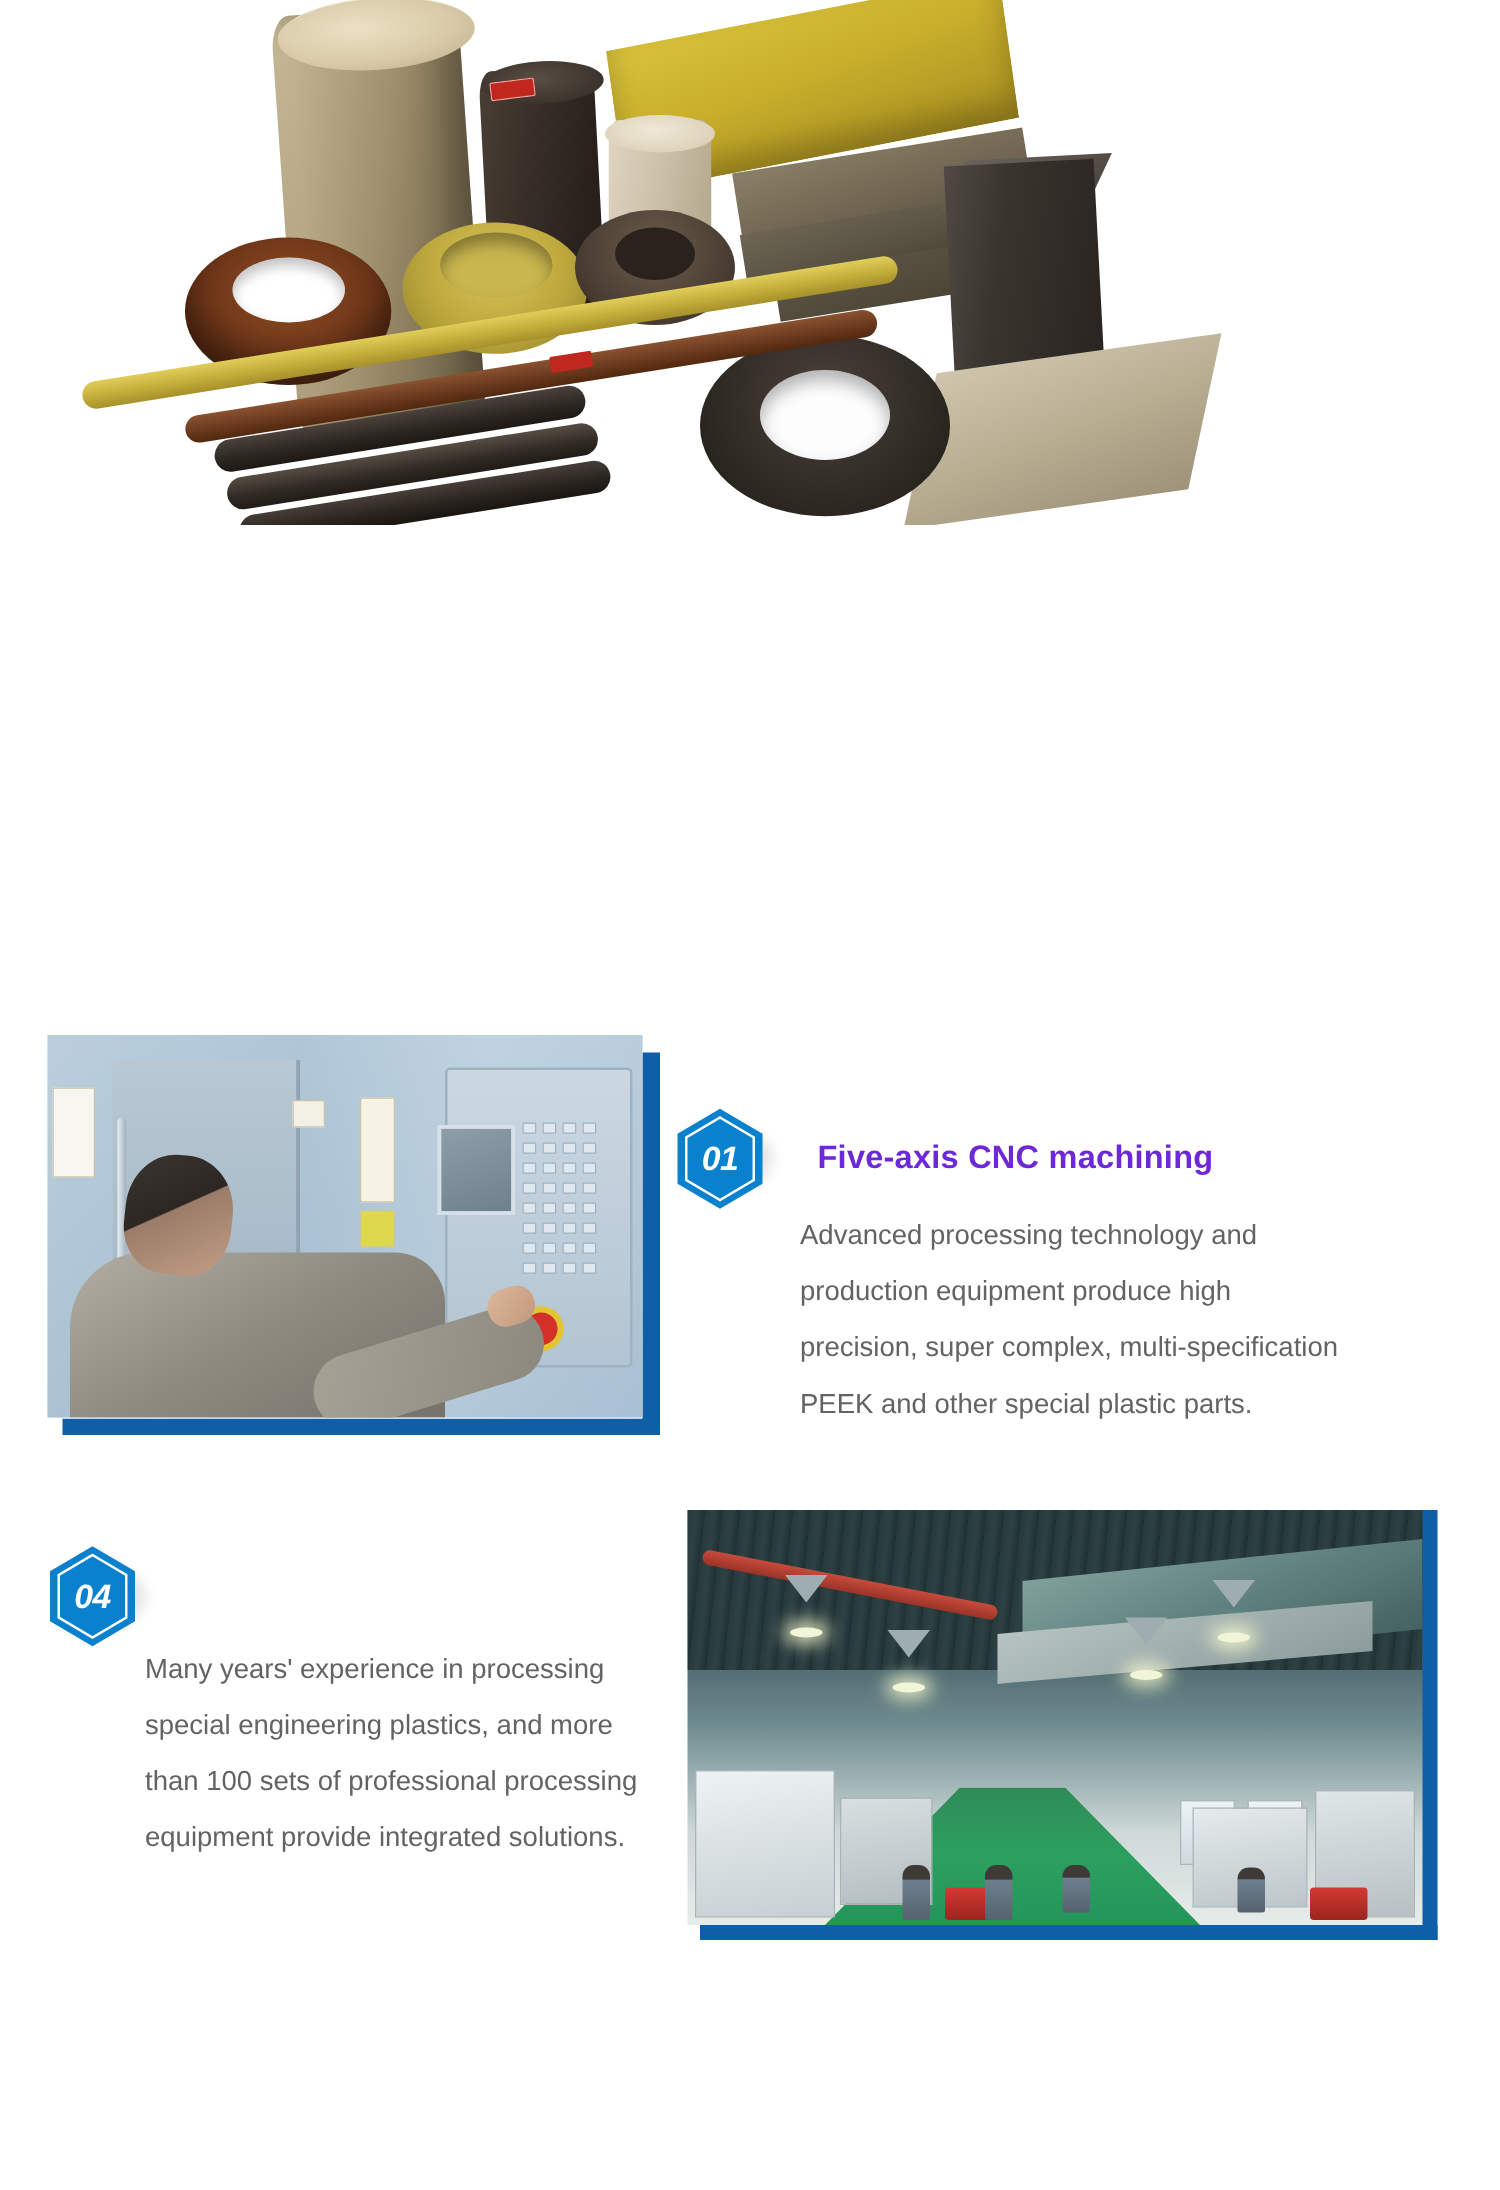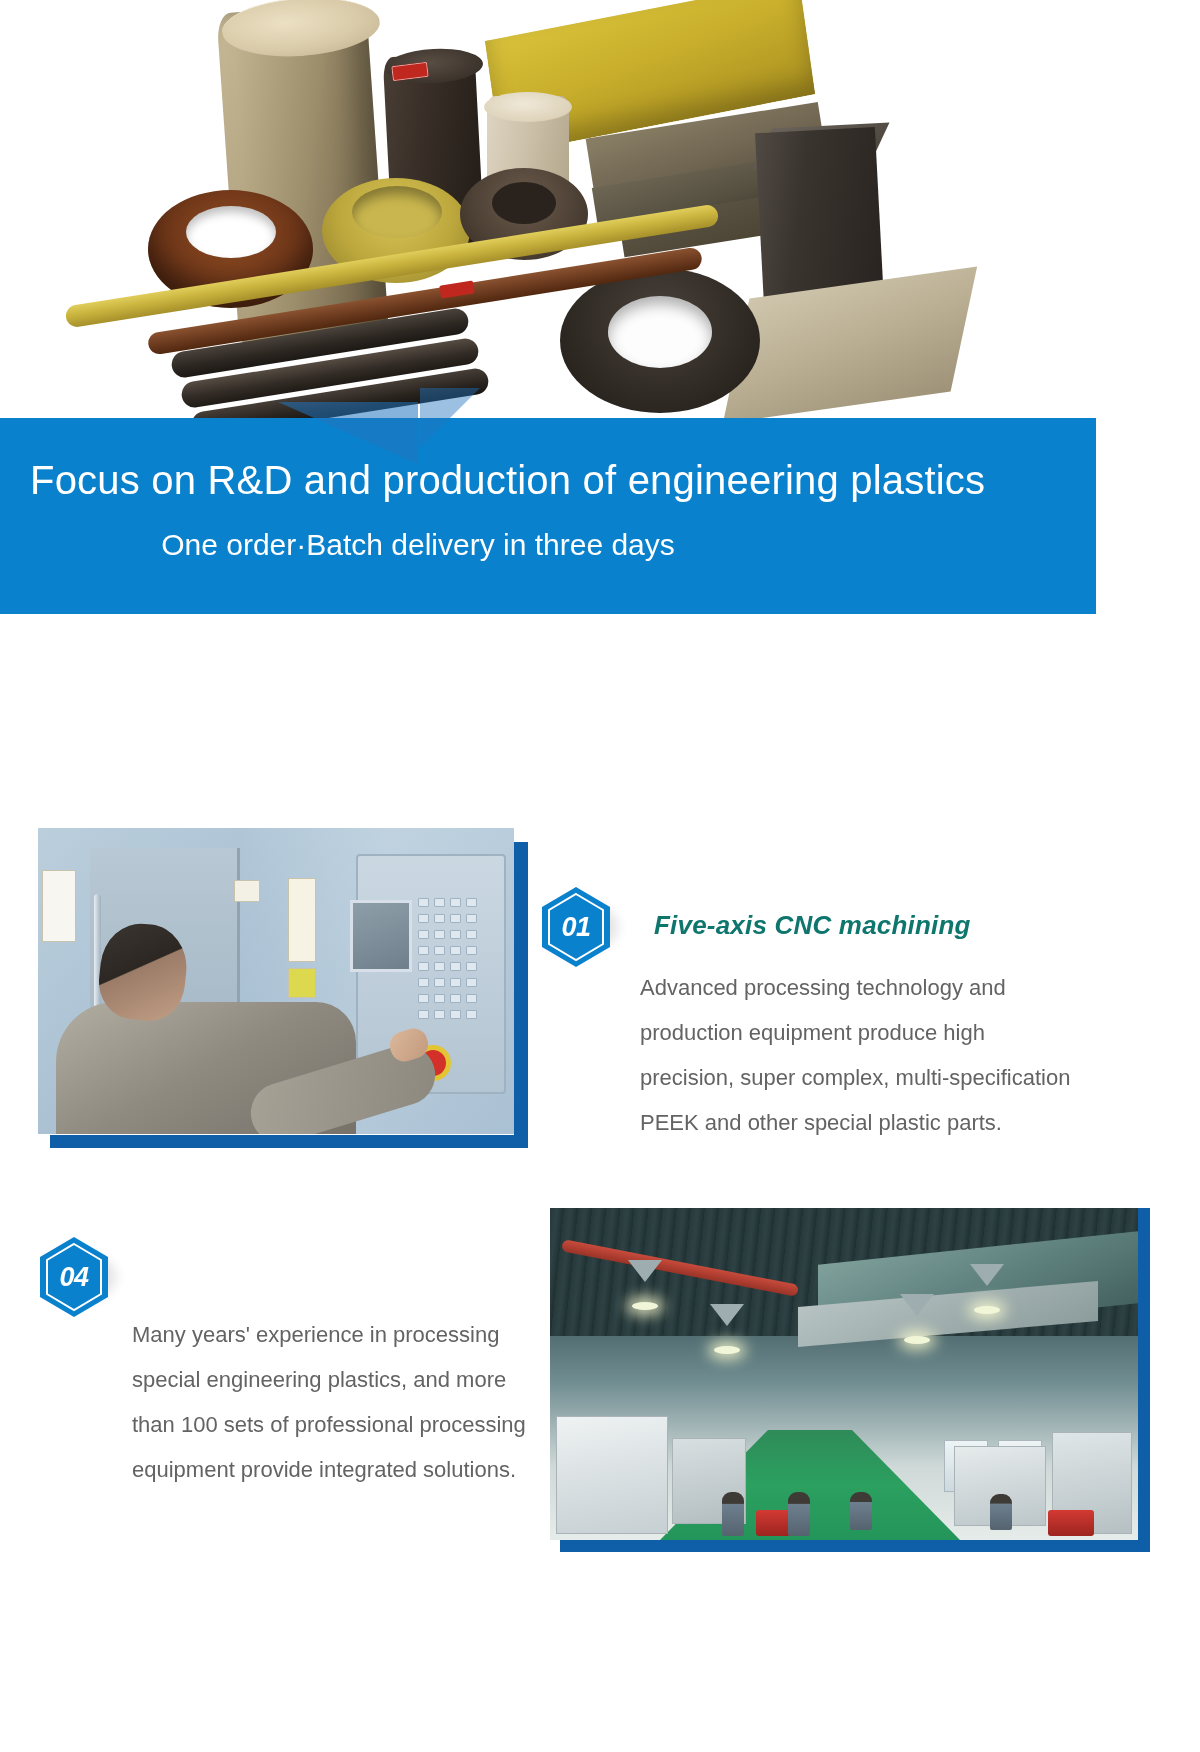--- a/index.html
+++ b/index.html
@@ -375,36 +375,35 @@
   .hex svg { position: absolute; left:0; top:0; }
   .hex .num {
     position:absolute; left:0; top:0; width:72px; height:82px;
     display:flex; align-items:center; justify-content:center;
     color:#ffffff; font-size:27px; font-weight:bold; font-style:italic;
     letter-spacing:-.5px;
   }
 
   
   .feat-title {
-    position:absolute; color:#0f766e; font-size:26px; font-weight:bold;
+    position:absolute; color:#6d28d9; font-size:26px; font-weight:bold;
     letter-spacing:.2px;
-    font-style:italic;
   }
   .feat-body {
     position:absolute; color:#636363; font-size:22px; line-height:45px;
   }
 
   
   .hex-01 { left: 540px; top: 886px; }
   .title-01 { left: 654px; top: 910px; }
   .body-01 { left: 640px; top: 965px; width: 440px; }
 
   .hex-02 { left: 38px; top: 1236px; }
   .title-02 { left: 152px; top: 1258px; }
-  .body-02 { left: 116px; top: 1312px; width: 410px; margin-left: 16px; }
+  .body-02 { left: 116px; top: 1312px; width: 410px; }
 </style>
 </head>
 <body>
 
 <div class="page">
 
   <div class="hero">
     <div class="hero-stage">
       <div class="shp blockYellow"></div>
       <div class="shp rodA"></div>
@@ -430,26 +429,20 @@
       <div class="shp ringBig-hole"></div>
       <div class="shp rodLongY"></div>
       <div class="shp rodLongBrn"></div>
       <div class="shp lbl-red2"></div>
       <div class="shp rodBk1"></div>
       <div class="shp rodBk2"></div>
       <div class="shp rodBk3"></div>
     </div>
   </div>
 
-  <div class="banner">
-    <div class="banner-tri"></div>
-    <div class="banner-tri2"></div>
-    <div class="banner-line1">Focus on R&amp;D and production of engineering plastics</div>
-    <div class="banner-line2">One order·Batch delivery in three days</div>
-  </div>
 
 
   <div class="photo-frame cnc-wrap">
     <div class="frame-accent cnc-accent-r"></div>
     <div class="frame-accent cnc-accent-b"></div>
     <div class="photo cnc-photo">
       <div class="cnc-sticker s4"></div>
       <div class="cnc-door"></div>
       <div class="cnc-handle"></div>
       <div class="cnc-sticker s1"></div>

